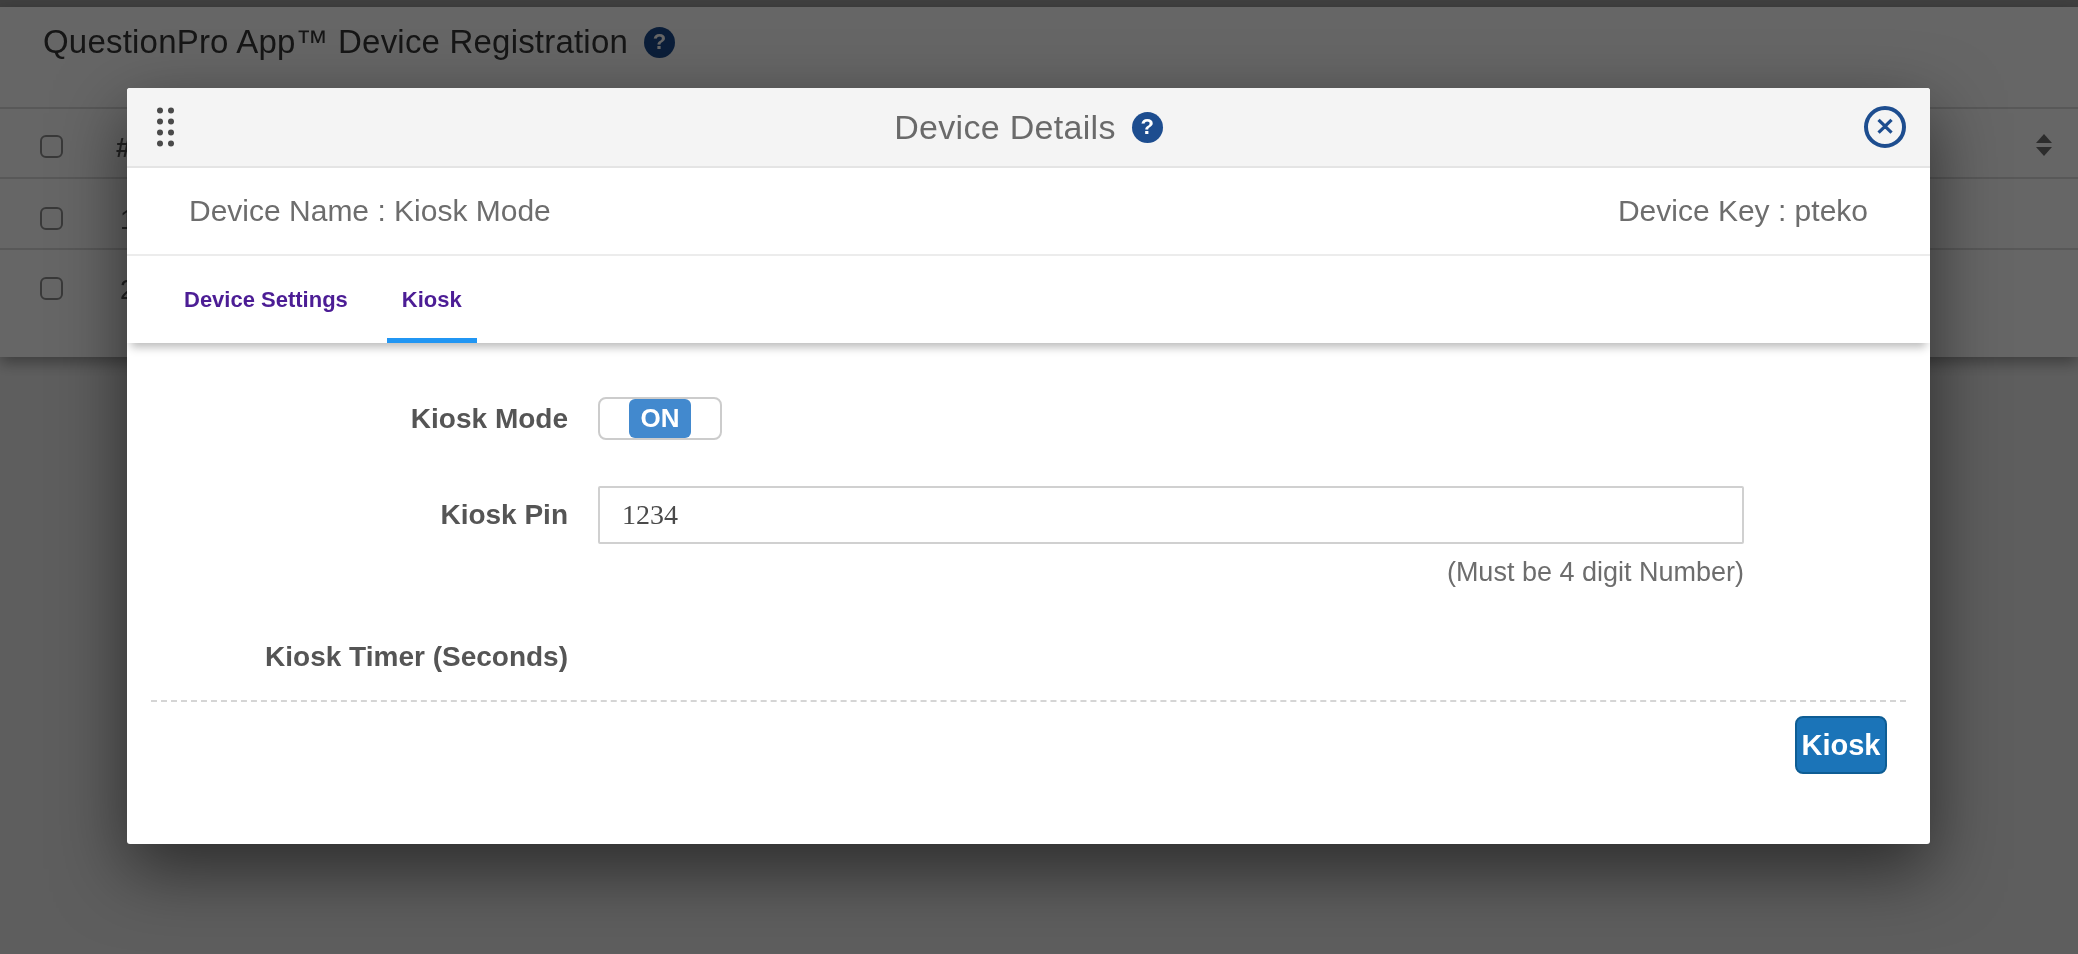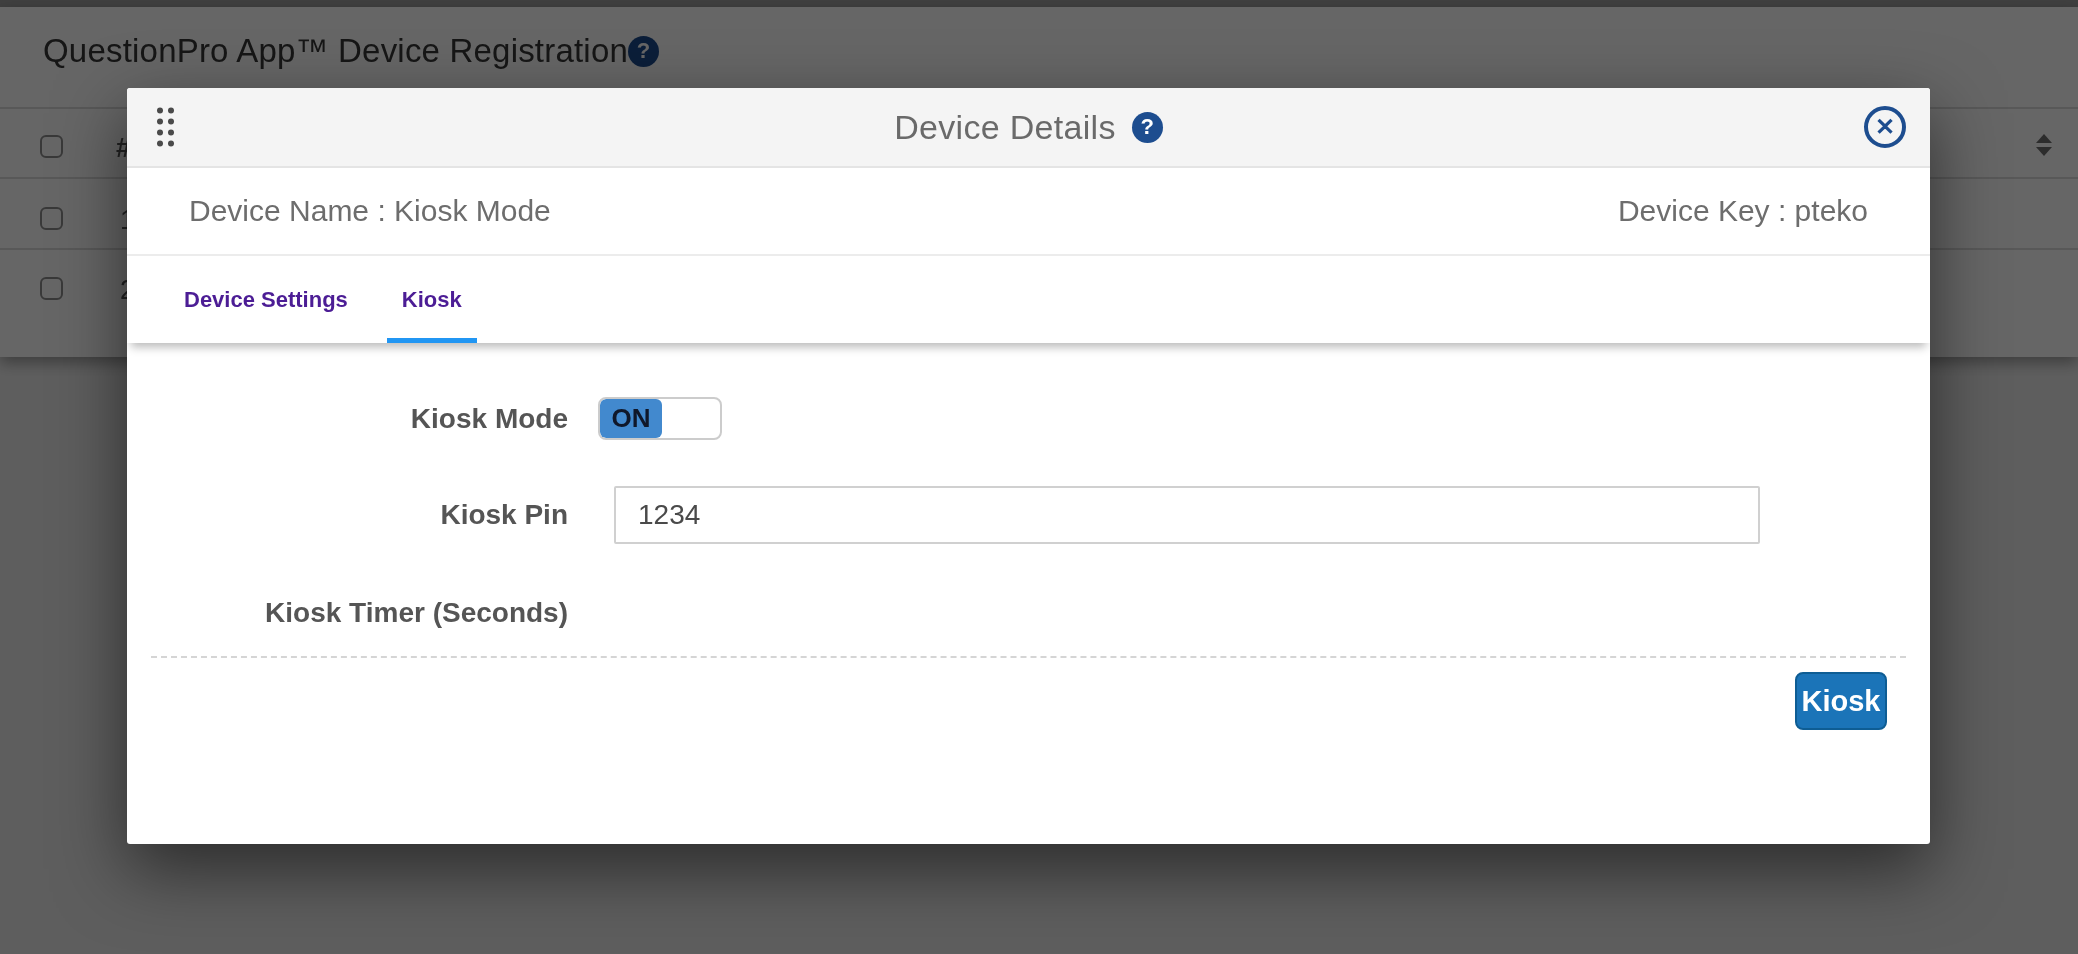--- a/index.html
+++ b/index.html
@@ -14,22 +14,22 @@
   .top-strip {
     position:absolute; left:0; top:0; width:100%; height:7px;
     background:#a0a0a0;
   }
   .page-card {
     position:absolute; left:0; top:7px; width:100%; height:350px;
     background:#ffffff;
     box-shadow:0 6px 14px rgba(0,0,0,0.35);
   }
   .page-title-row {
-    position:absolute; left:43px; top:21px; height:46px;
-    display:flex; align-items:center; 
+    position:absolute; left:43px; top:12px; height:46px;
+    display:flex; align-items:center; gap:16px;
   }
   .page-title {
     font-size:33px; color:#383838; letter-spacing:0.2px;
   }
   .help-badge {
     width:31px; height:31px; border-radius:50%;
     background:#1d4d8f; color:#ffffff;
     font-size:22px; font-weight:bold;
     display:flex; align-items:center; justify-content:center;
     flex:0 0 auto;
@@ -137,28 +137,28 @@
   .row-pin    { margin-top:46px; }
   .row-helper { margin-top:12px; }
   .row-timer  { margin-top:53px; }
 
   .toggle {
     width:124px; height:43px; border:2px solid #cccccc; border-radius:8px;
     background:#ffffff; display:flex; overflow:hidden; cursor:pointer;
   }
   .toggle-on {
     width:62px; height:100%; background:#4289ce; border-radius:6px;
-    color:#0f172a; font-size:26px; font-weight:bold;
-    display:flex; align-items:center; justify-content:center;
+    color:#ffffff; font-size:26px; font-weight:bold;
+    display:flex; align-items:center; justify-content:center;margin-left:29px;
   }
 
   .pin-input {
     width:1146px; height:58px; border:2px solid #d0d0d0; border-radius:2px;
-    font-family:Liberation Sans, sans-serif;
-    font-size:28px; color:#4a4a4a; padding:0 22px; outline:none; background:#fff;margin-left:16px;
+    font-family:Liberation Serif, serif;
+    font-size:28px; color:#4a4a4a; padding:0 22px; outline:none; background:#fff;
   }
   .helper-text {
     text-align:right; font-size:27px; color:#6d6d6d; line-height:32px;
   }
 
   .select-box {
     width:298px; height:64px; border:2px solid #a8a8a8;
     display:flex; align-items:center; justify-content:space-between;
     padding:0 20px 0 22px; cursor:pointer; background:#fff;
   }
@@ -250,20 +250,24 @@
       </div>
     </div>
 
     <div class="form-row row-pin">
       <div class="form-label">Kiosk Pin</div>
       <div>
         <input class="pin-input" type="text" value="1234" style="">
       </div>
     </div>
 
+    <div class="form-row row-helper">
+      <div></div>
+      <div class="helper-text">(Must be 4 digit Number)</div>
+    </div>
 
     <div class="form-row row-timer">
       <div class="form-label">Kiosk Timer (Seconds)</div>
     </div>
 
     <div class="dashed-divider"></div>
 
     <div class="modal-footer">
       <button class="save-button">Kiosk</button>
     </div>

